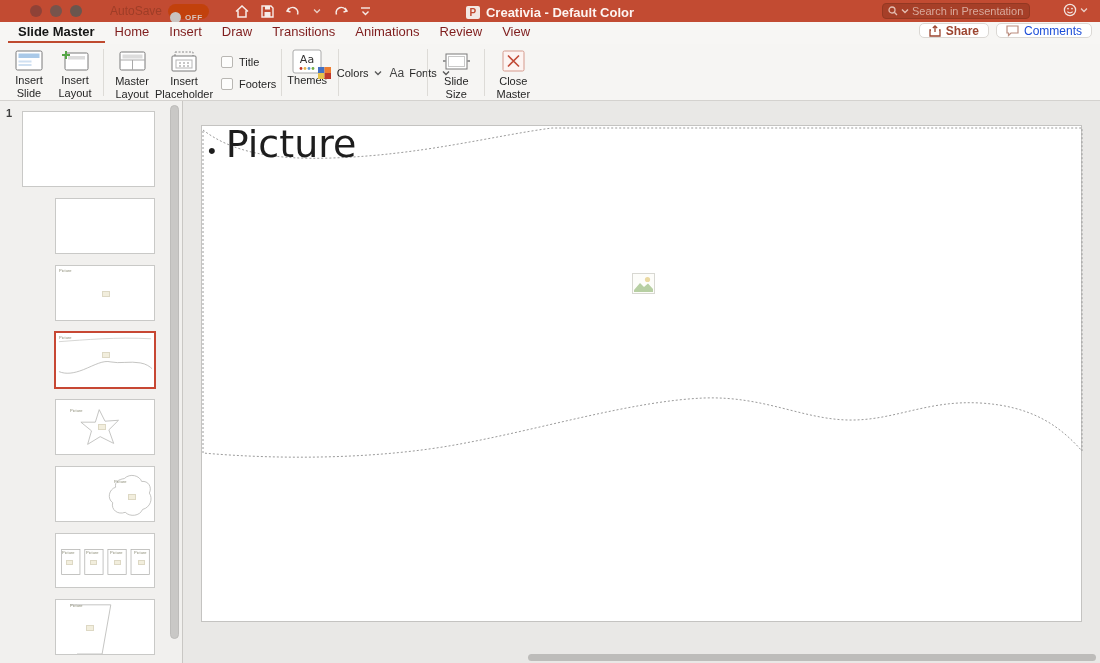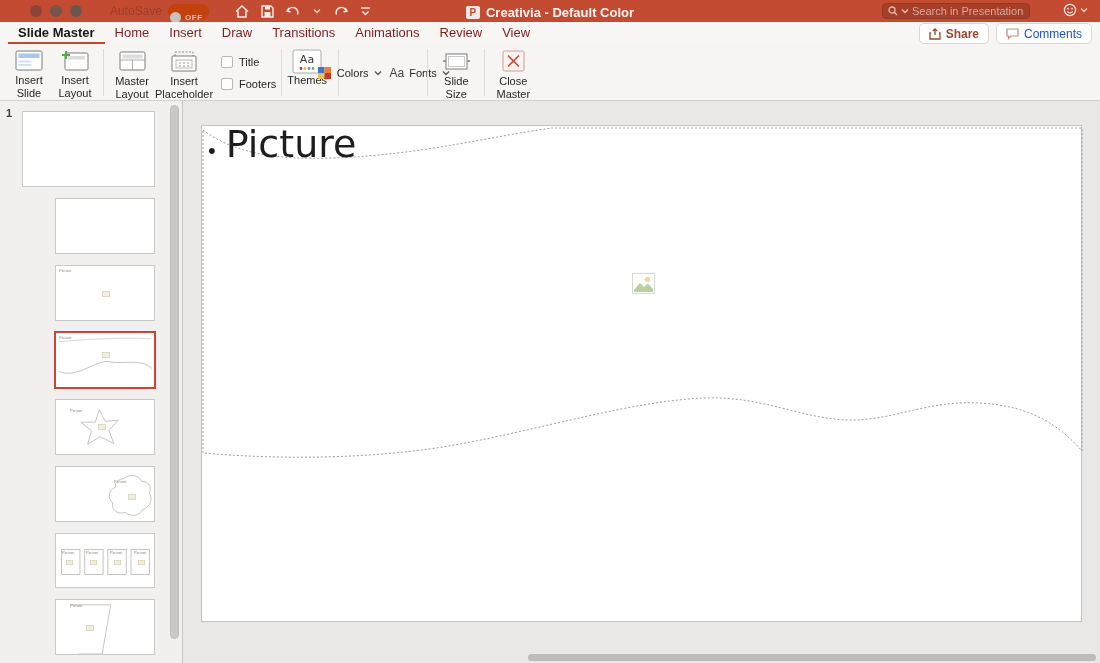--- a/index.html
+++ b/index.html
@@ -33,27 +33,27 @@
     background:#a63f28; border:1px solid #933822; border-radius:4px;
     display:flex; align-items:center; padding:0 5px; gap:3px; }
   .search-ph { font-size:11px; color:#d8a99c; white-space:nowrap; }
   .tb-right { position:absolute; right:12px; top:3px; display:flex; align-items:center; gap:3px; }
 
   .chev { width:8px; height:6px; }
   .chev path { fill:none; stroke:#5a5a5a; stroke-width:1.4; }
   .chev.light path { stroke:#e9cdc4; }
 
   
-  .tabrow { height:22px; background:#f7f6f4; display:flex; align-items:center;
+  .tabrow { height:22px; background:#f7f6f4; display:flex; align-items:flex-start;
     padding:0 8px 0 8px; position:relative; }
   .tab { font-size:13px; color:#7f1d1d; padding:2px 10px 4px; cursor:default; }
   .tab.active { font-weight:bold; color:#161616; border-bottom:2px solid #bf4a2f; padding-bottom:2px; }
   .tab-btns { position:absolute; right:8px; top:1px; display:flex; gap:7px; }
   .pill-btn { display:flex; align-items:center; gap:5px; background:#fff;
-    border:1px solid #dbd8d4; border-radius:5px; height:21px; padding:0 9px;
+    border:1px solid #dbd8d4; border-radius:5px; height:15px; padding:0 9px;
     font-size:12px; font-weight:bold; color:#9c4530; }
   .pill-btn.dim { color:#1d4ed8; font-weight:normal; }
 
   
   .ribbon { height:57px; background:#f6f5f3; border-bottom:1px solid #d4d2cf;
     display:flex; align-items:stretch; padding:3px 6px 2px 6px; }
   .vdiv { width:1px; background:#dddbd7; margin:2px 5px; }
   .bigbtn { display:flex; flex-direction:column; align-items:center; justify-content:flex-start;
     width:46px; padding-top:3px; gap:3px; font-size:11px; color:#262626; text-align:center;
     line-height:1.1; border-radius:4px; }

